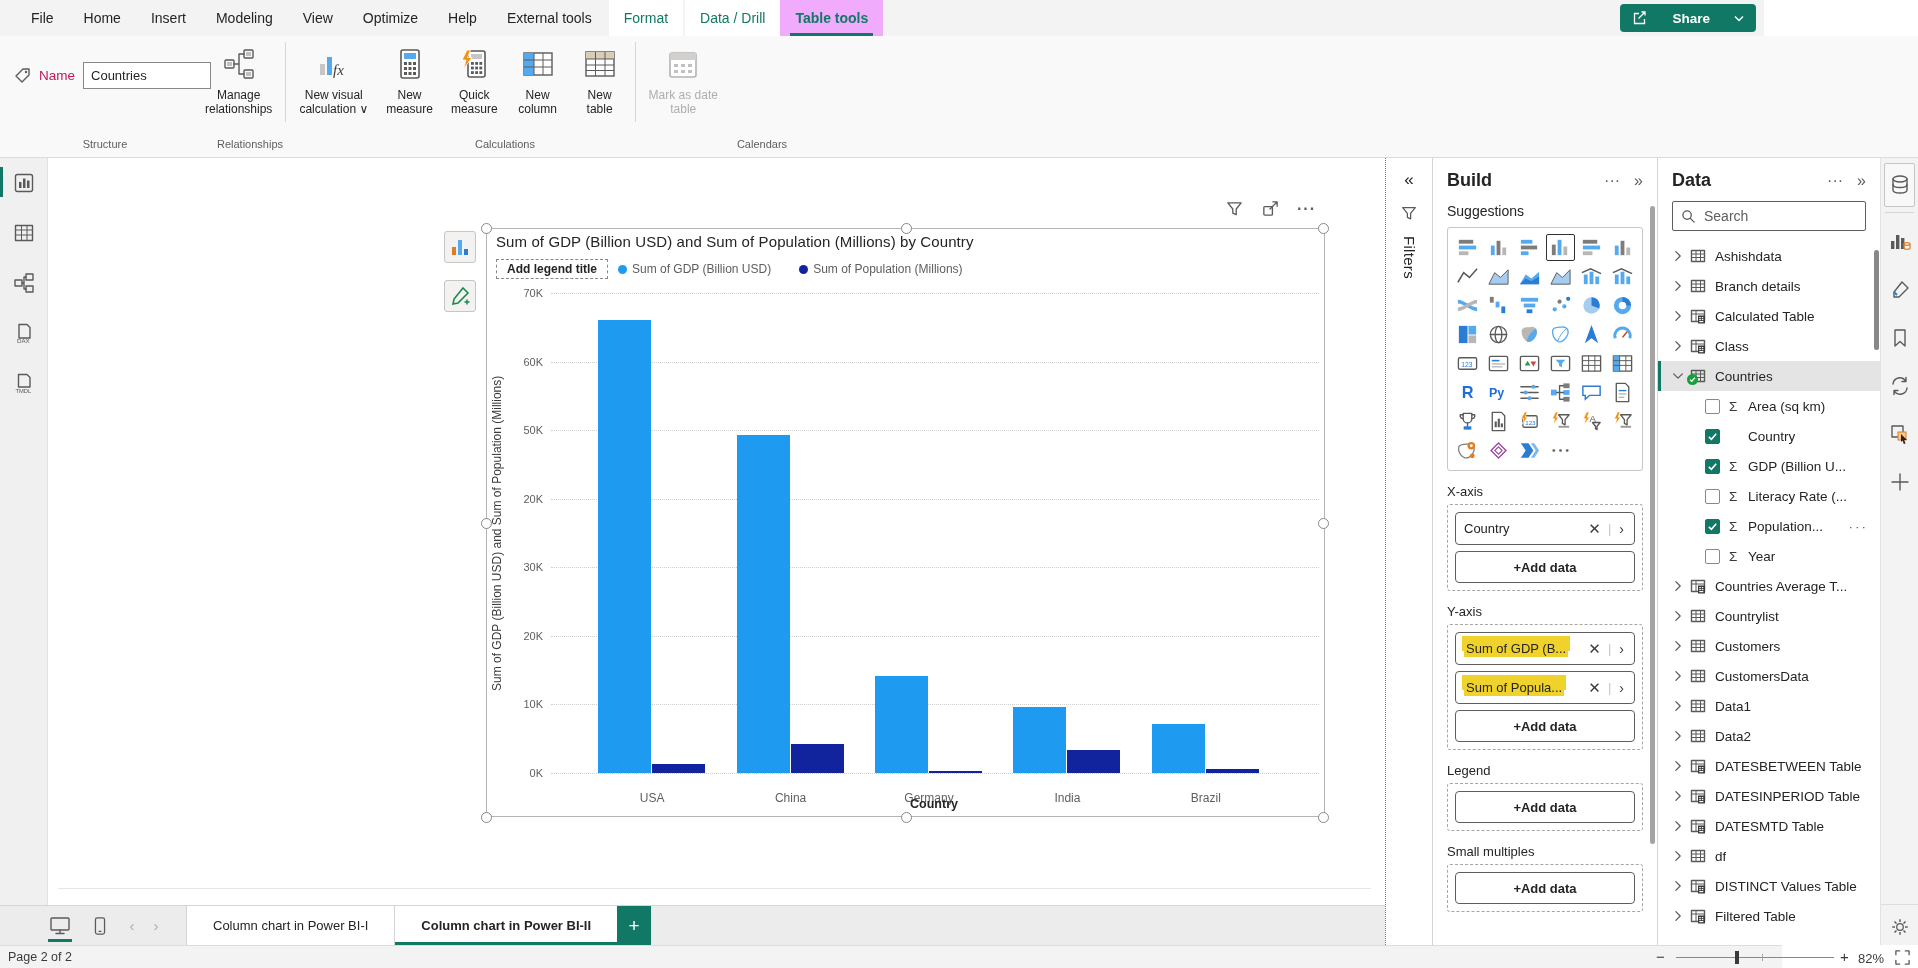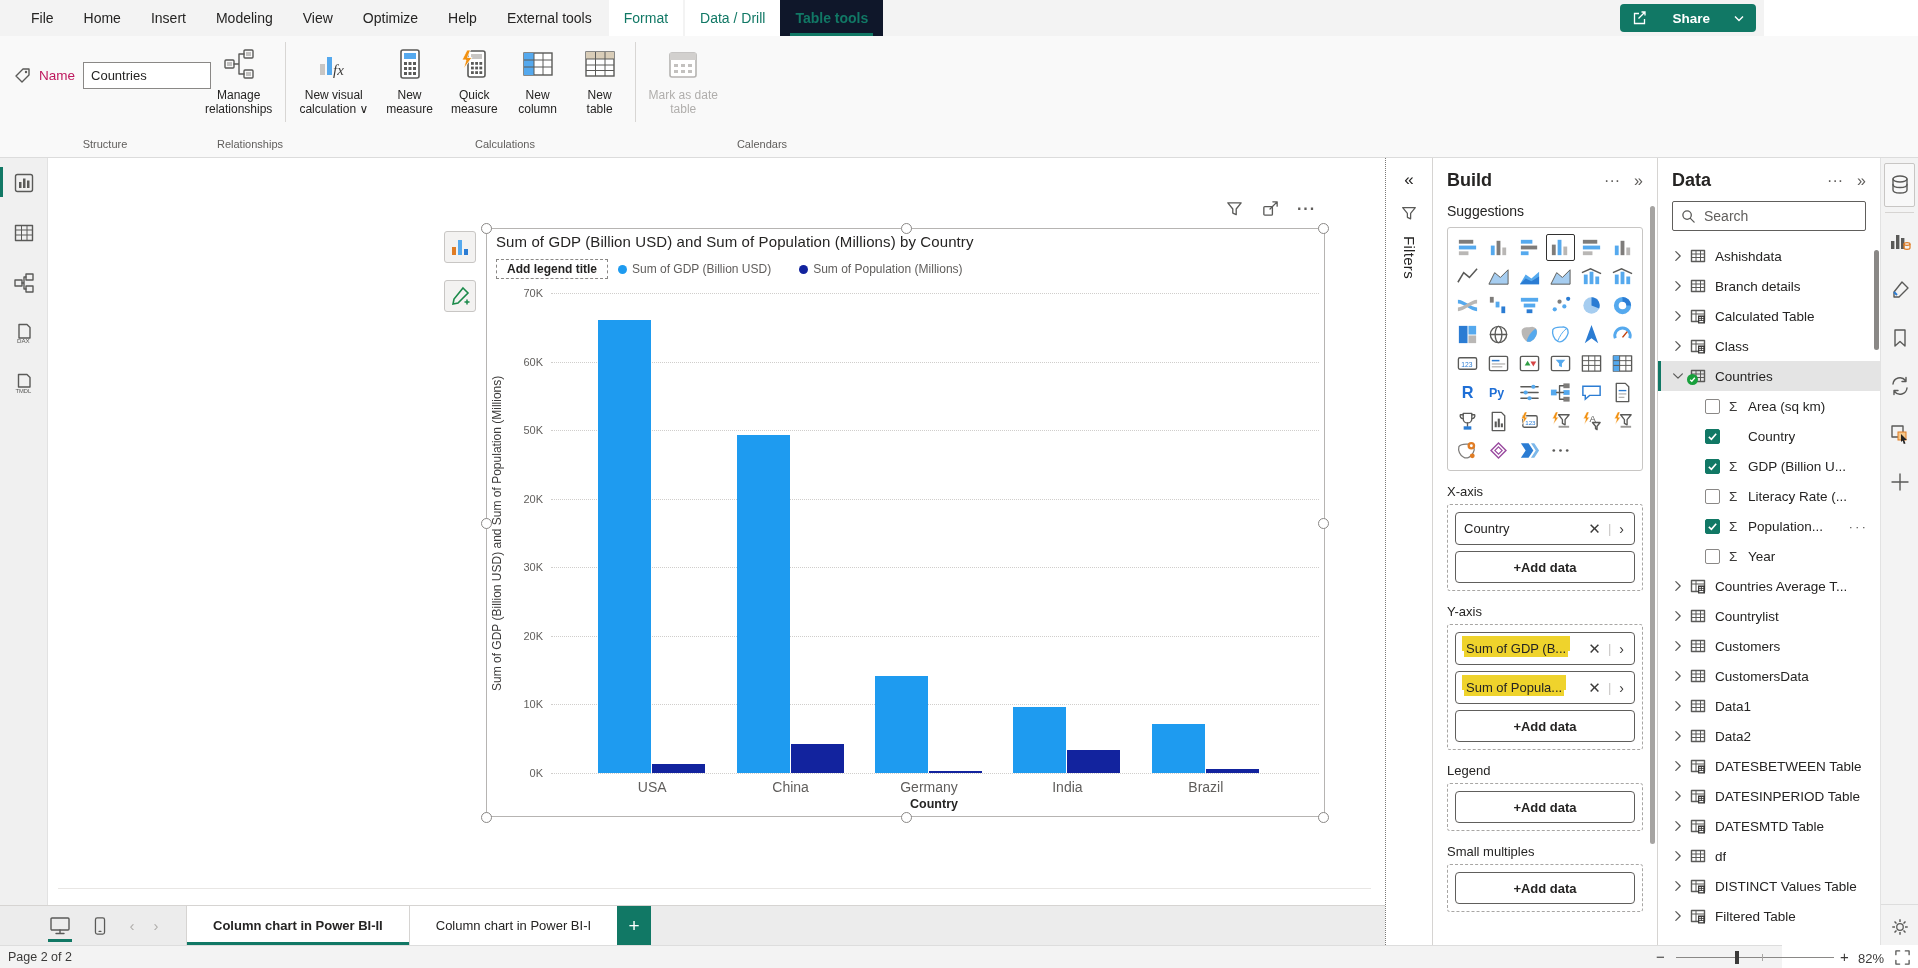--- a/index.html
+++ b/index.html
@@ -5,21 +5,21 @@
   * { margin:0; padding:0; box-sizing:border-box; }
   html,body { width:1918px; height:968px; overflow:hidden; font-family:"Liberation Sans",sans-serif; background:#fff; color:#252423; }
   svg { display:block; }
   .st { stroke:#5a5a58; fill:none; stroke-width:1.4; stroke-linecap:round; stroke-linejoin:round; }
 
   
   #menubar { position:absolute; left:0; top:0; width:1764px; height:36px; background:#f3f3f3; display:flex; align-items:stretch; }
   #menu-items { display:flex; align-items:stretch; padding-left:16px; }
   .menu-item { display:flex; align-items:center; padding:0 15px; font-size:14px; color:#252423; cursor:default; }
   .menu-item.ctx { color:#117865; background:#fff; margin-left:2px; }
-  .menu-item.active { color:#117865; background:#0f172a; position:relative; font-weight:600; }
+  .menu-item.active { color:#117865; background:#f0abfc; position:relative; font-weight:600; }
   .menu-item.active::after { content:""; position:absolute; left:10px; right:10px; bottom:0; height:3px; background:#117865; }
   #share-btn { position:absolute; right:8px; top:4px; height:28px; background:#117865; color:#fff; border:none; border-radius:4px; display:flex; align-items:center; gap:24px; padding:0 12px; font-size:13.5px; font-family:inherit; font-weight:600; }
 
   
   #ribbon { position:absolute; left:0; top:36px; width:1918px; height:122px; background:#f9f9f9; border-bottom:1px solid #dcdcdc; }
   #name-group { position:absolute; left:14px; top:26px; display:flex; align-items:center; gap:8px; }
   #name-group .nlabel { font-size:13.5px; color:#be185d; }
   #name-input { width:128px; height:27px; border:1px solid #8a8886; background:#fff; font-size:13px; font-family:inherit; padding:0 7px; color:#252423; }
   .rib-divider { width:1px; background:#d8d6d4; margin:6px 4px 18px 4px; align-self:stretch; }
   #ribbon-buttons { position:absolute; left:196px; top:0; height:104px; display:flex; align-items:stretch; }
@@ -44,21 +44,21 @@
   #vis-title { position:absolute; left:9px; top:4px; font-size:15px; color:#252423; font-weight:500; letter-spacing:.1px; }
   #vis-legend { position:absolute; left:9px; top:30px; display:flex; align-items:center; gap:10px; }
   #legend-ph { border:1px dashed #8a8886; padding:2px 10px; font-size:12px; font-weight:700; color:#252423; }
   .leg-item { display:flex; align-items:center; gap:5px; font-size:12px; color:#605e5c; }
   .leg-dot { width:9px; height:9px; border-radius:50%; }
   #y-axis-title { position:absolute; left:2px; top:64px; height:480px; width:16px; writing-mode:vertical-rl; transform:rotate(180deg); display:flex; align-items:center; justify-content:center; font-size:12px; color:#3b3a39; }
   #plot { position:absolute; left:0; top:0; width:839px; height:589px; }
   .gridline { position:absolute; left:64px; width:768px; border-top:1px dotted #d0cecc; }
   .ytick { position:absolute; width:36px; text-align:right; font-size:11px; color:#605e5c; }
   .bar { position:absolute; }
-  .xlab { position:absolute; transform:translateX(-50%); font-size:14px; color:#605e5c; }
+  .xlab { position:absolute; transform:translateX(-50%); font-size:12px; color:#605e5c;margin-top:12px; }
   #x-axis-title { position:absolute; left:447px; top:568px; transform:translateX(-50%); font-size:12.5px; font-weight:700; color:#252423; }
   .onobj { position:absolute; left:396px; width:32px; height:32px; background:#f3f2f1; border:1px solid #c8c6c4; border-radius:3px; display:flex; align-items:center; justify-content:center; }
 
   
   #filters-strip { position:absolute; left:1385px; top:158px; width:47px; height:787px; border-left:1px dotted #7a7876; background:#fff; display:flex; flex-direction:column; align-items:center; padding-top:12px; gap:14px; }
   #filters-strip .dbl { font-size:17px; color:#252423; }
   #filters-title { writing-mode:vertical-rl; font-size:15px; color:#252423; letter-spacing:.3px; }
 
   
   #build-pane { position:absolute; left:1432px; top:158px; width:226px; height:787px; background:#fff; border-left:1px solid #d6d4d2; border-right:1px solid #d6d4d2; padding:12px 14px 0 14px; overflow:hidden; }
@@ -1248,22 +1248,22 @@
   <div class="tb-ic">
       <svg width="20" height="20" viewBox="0 0 22 22">
         <rect x="6" y="2" width="10" height="18" rx="2" class="st"></rect>
         <line x1="10" y1="17" x2="12" y2="17" class="st"></line>
       </svg>
     </div>
   <div class="tb-arrow">‹</div>
   <div class="tb-arrow">›</div>
   <div style="width:18px;"></div>
   <div id="page-tabs" style="display:flex;align-items:stretch;">
+      <div class="page-tab">Column chart in Power BI-I</div>
       <div class="page-tab active">Column chart in Power BI-II</div>
-      <div class="page-tab">Column chart in Power BI-I</div>
     </div>
   <div id="new-page-btn">+</div>
 </div>
 
 <div id="statusbar">
   <span id="page-indicator">Page 2 of 2</span>
   <span id="zoom-minus">−</span>
   <span id="zoom-track"></span>
   <span id="zoom-thumb"></span>
   <span id="zoom-tick"></span>

